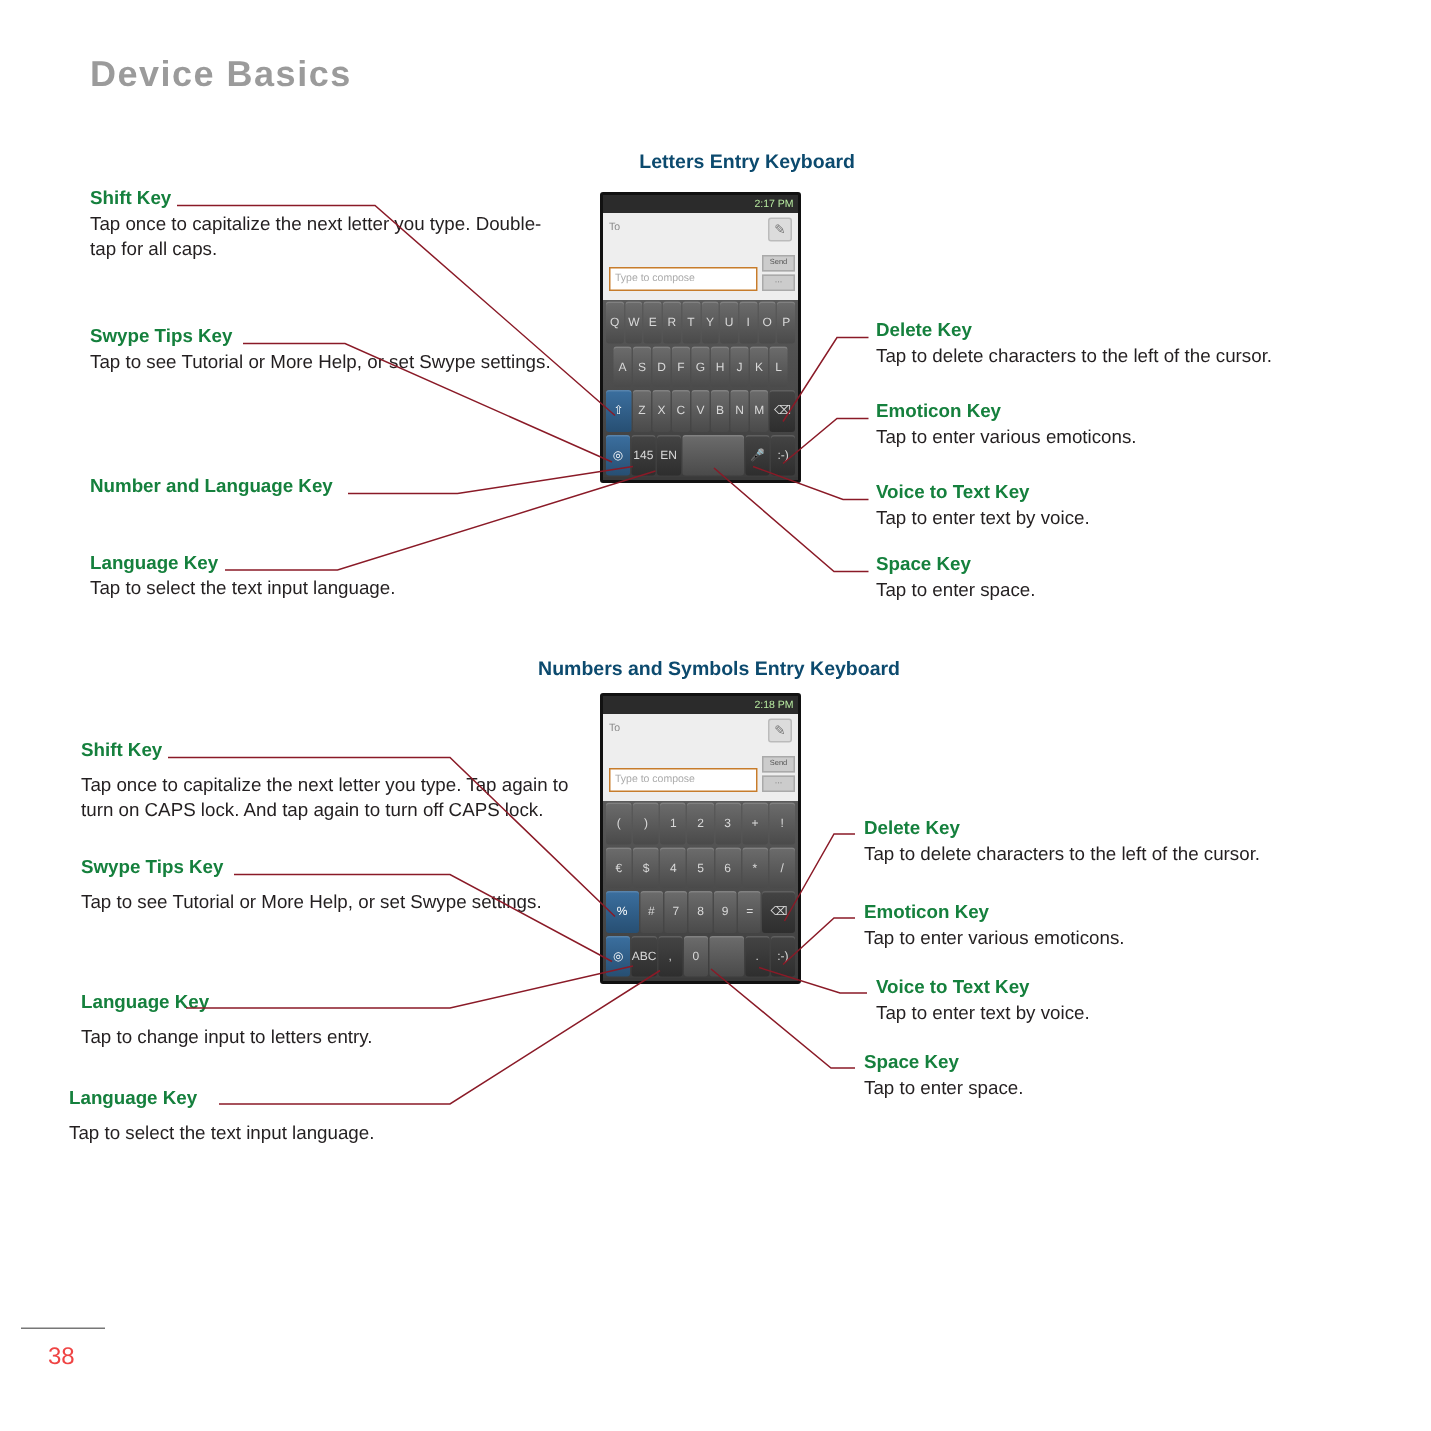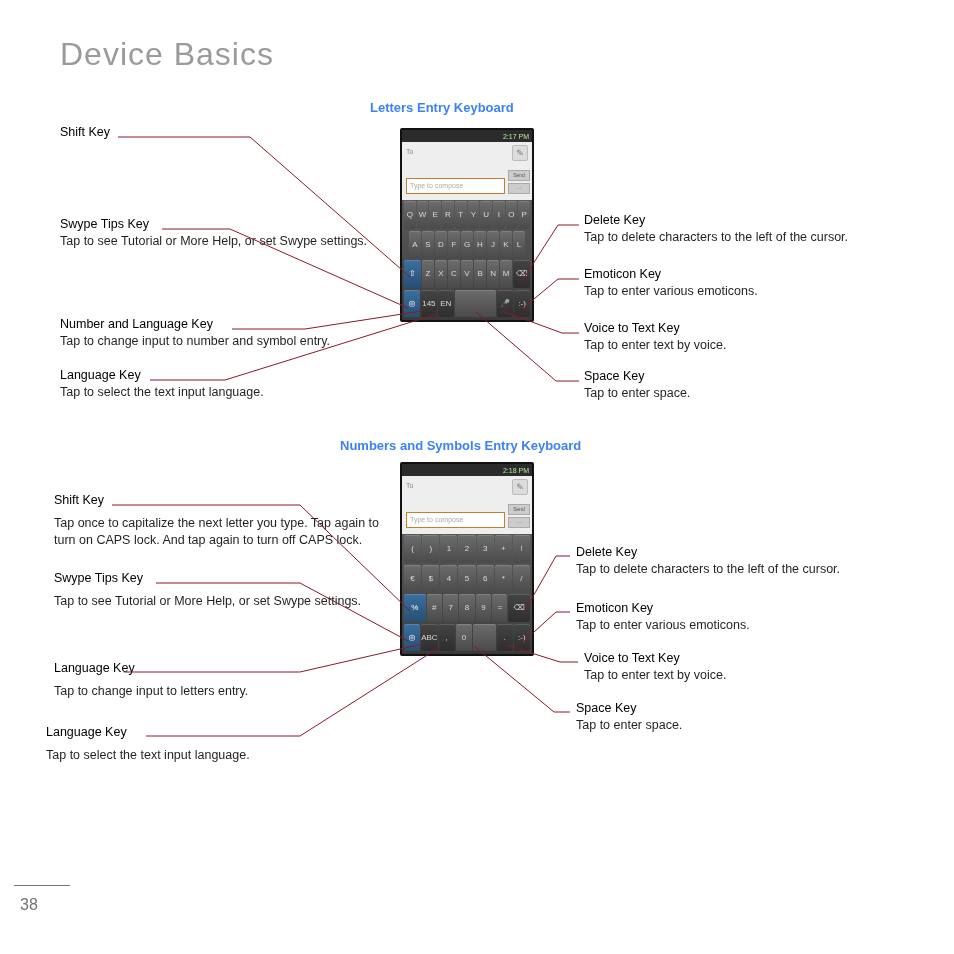--- a/index.html
+++ b/index.html
@@ -5,27 +5,27 @@
   html,body{margin:0;padding:0}
   body{
     width:954px;height:954px;
     font-family:"Helvetica Neue",Helvetica,Arial,sans-serif;
     color:#231f20;
     position:relative;
     background:#fff;
   }
   .page-title{
     position:absolute;left:60px;top:36px;
-    font-size:32px;font-weight:400;color:#9b9b9b;
+    font-size:24px;font-weight:700;color:#9b9b9b;
     letter-spacing:1px;
   }
   .section-title{
     position:absolute;
-    font-weight:bold;font-size:13px;color:#3b82f6;
-    text-align:left;width:200px;
+    font-weight:bold;font-size:13px;color:#0c4a6e;
+    text-align:right;width:200px;
   }
   
   .phone{
     position:absolute;width:130px;height:190px;
     background:#3a3a3a;border:2px solid #111;border-radius:2px;
     overflow:hidden;
   }
   .status{height:12px;background:#2b2b2b;display:flex;justify-content:flex-end;align-items:center;padding:0 3px;font-size:7px;color:#b7eaa0}
   .appbody{height:58px;background:#eee;position:relative}
   .to{position:absolute;left:4px;top:6px;font-size:7px;color:#888}
@@ -37,24 +37,24 @@
   .krow{flex:1;display:flex;padding:1px 2px;gap:1px}
   .key{flex:1;background:linear-gradient(#6c6c6c,#4a4a4a);border-radius:2px;color:#d9d9d9;font-size:8px;display:flex;align-items:center;justify-content:center;box-shadow:inset 0 1px 0 rgba(255,255,255,.15)}
   .key.wide{flex:1.4}
   .key.xwide{flex:2.6}
   .key.accent{background:linear-gradient(#3b6f9f,#274f73);color:#fff}
   .key.dark{background:linear-gradient(#444,#2e2e2e)}
   
   .label{
     position:absolute;font-size:12.5px;line-height:1.35;color:#231f20;
   }
-  .label b{color:#000000;font-weight:normal}
+  .label b{color:#15803d;font-weight:bold}
   svg.lines{position:absolute;left:0;top:0;pointer-events:none}
   .pagenum{
-    position:absolute;left:20px;bottom:40px;font-size:16px;color:#737373;margin-top:17px;
+    position:absolute;left:32px;bottom:40px;font-size:16px;color:#ef4444;margin-top:17px;
   }
   .footer-line{
     position:absolute;left:14px;bottom:68px;width:56px;height:1px;background:#777;
   }
 </style>
 </head>
 <body>
 
 <div class="page-title">Device Basics</div>
 
@@ -113,27 +113,27 @@
         <div class="key dark">145</div>
         <div class="key dark">EN</div>
         <div class="key xwide"> </div>
         <div class="key dark">🎤</div>
         <div class="key dark">:-)</div>
       </div>
   </div>
 </div>
 
 <div class="label" style="left:60px;top:124px;width:310px">
-  <b>Shift Key</b><br>
+  <b>Shift Key</b><br><span>Tap once to capitalize the next letter you type. Double-tap for all caps.</span>
 </div>
 <div class="label" style="left:60px;top:216px;width:310px">
   <b>Swype Tips Key</b><br><span>Tap to see Tutorial or More Help, or set Swype settings.</span>
 </div>
 <div class="label" style="left:60px;top:316px;width:340px">
-  <b>Number and Language Key</b><br><span>Tap to change input to number and symbol entry.</span>
+  <b>Number and Language Key</b><br>
 </div>
 <div class="label" style="left:60px;top:367px;width:310px">
   <b>Language Key</b><br><span>Tap to select the text input language.</span>
 </div>
 
 <div class="label" style="left:584px;top:212px;width:320px">
   <b>Delete Key</b><br><span>Tap to delete characters to the left of the cursor.</span>
 </div>
 <div class="label" style="left:584px;top:266px;width:320px">
   <b>Emoticon Key</b><br><span>Tap to enter various emoticons.</span>

